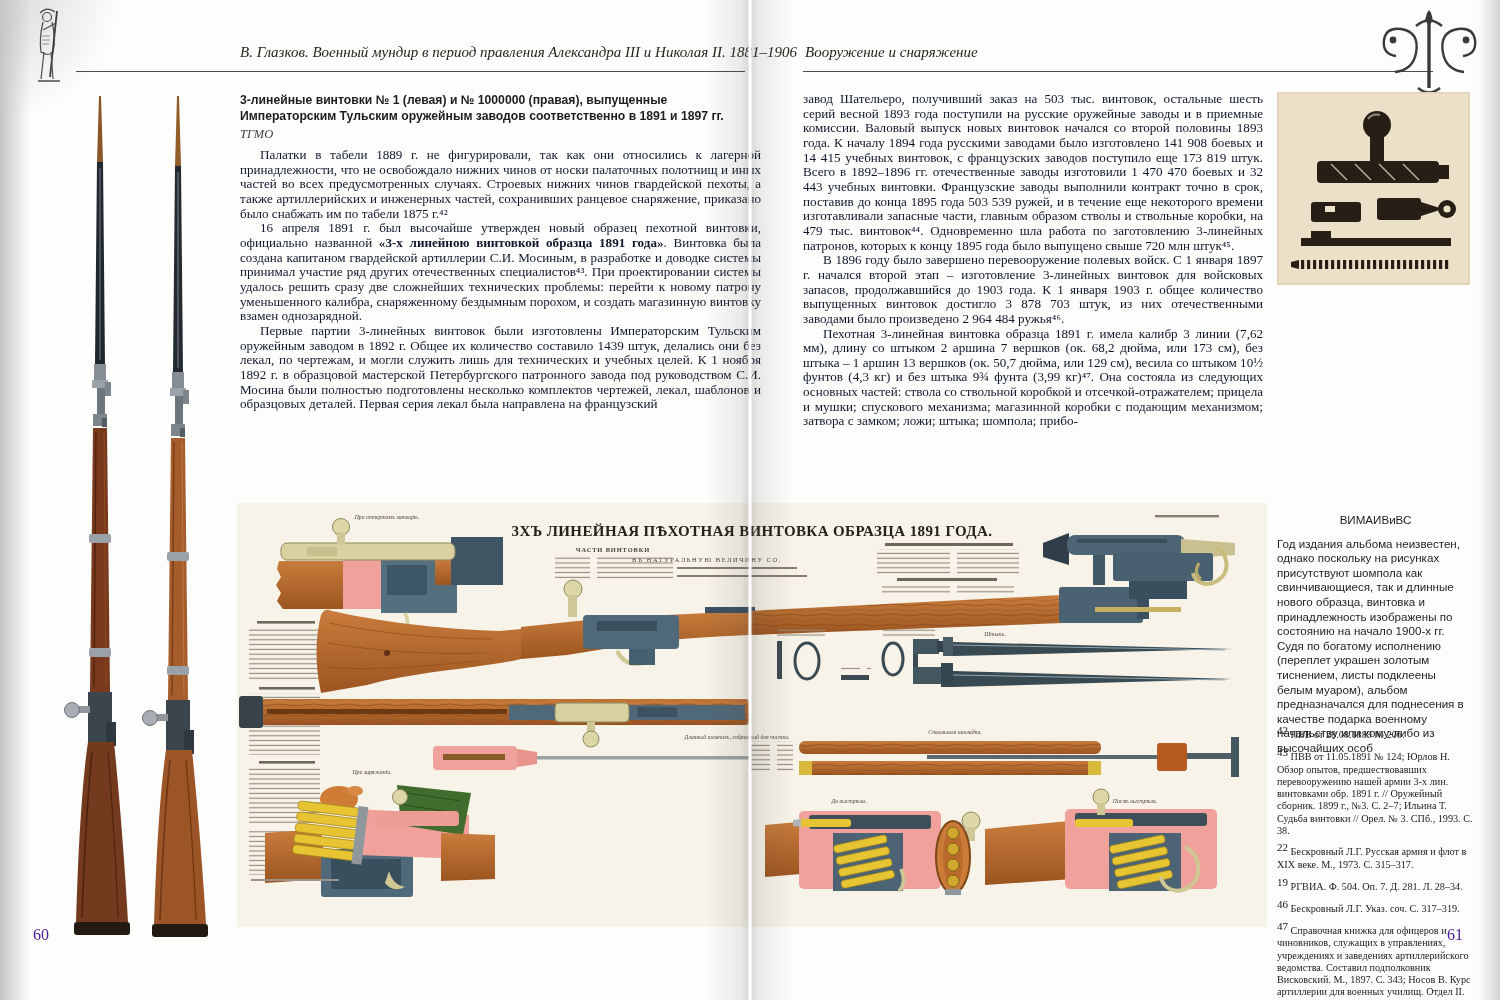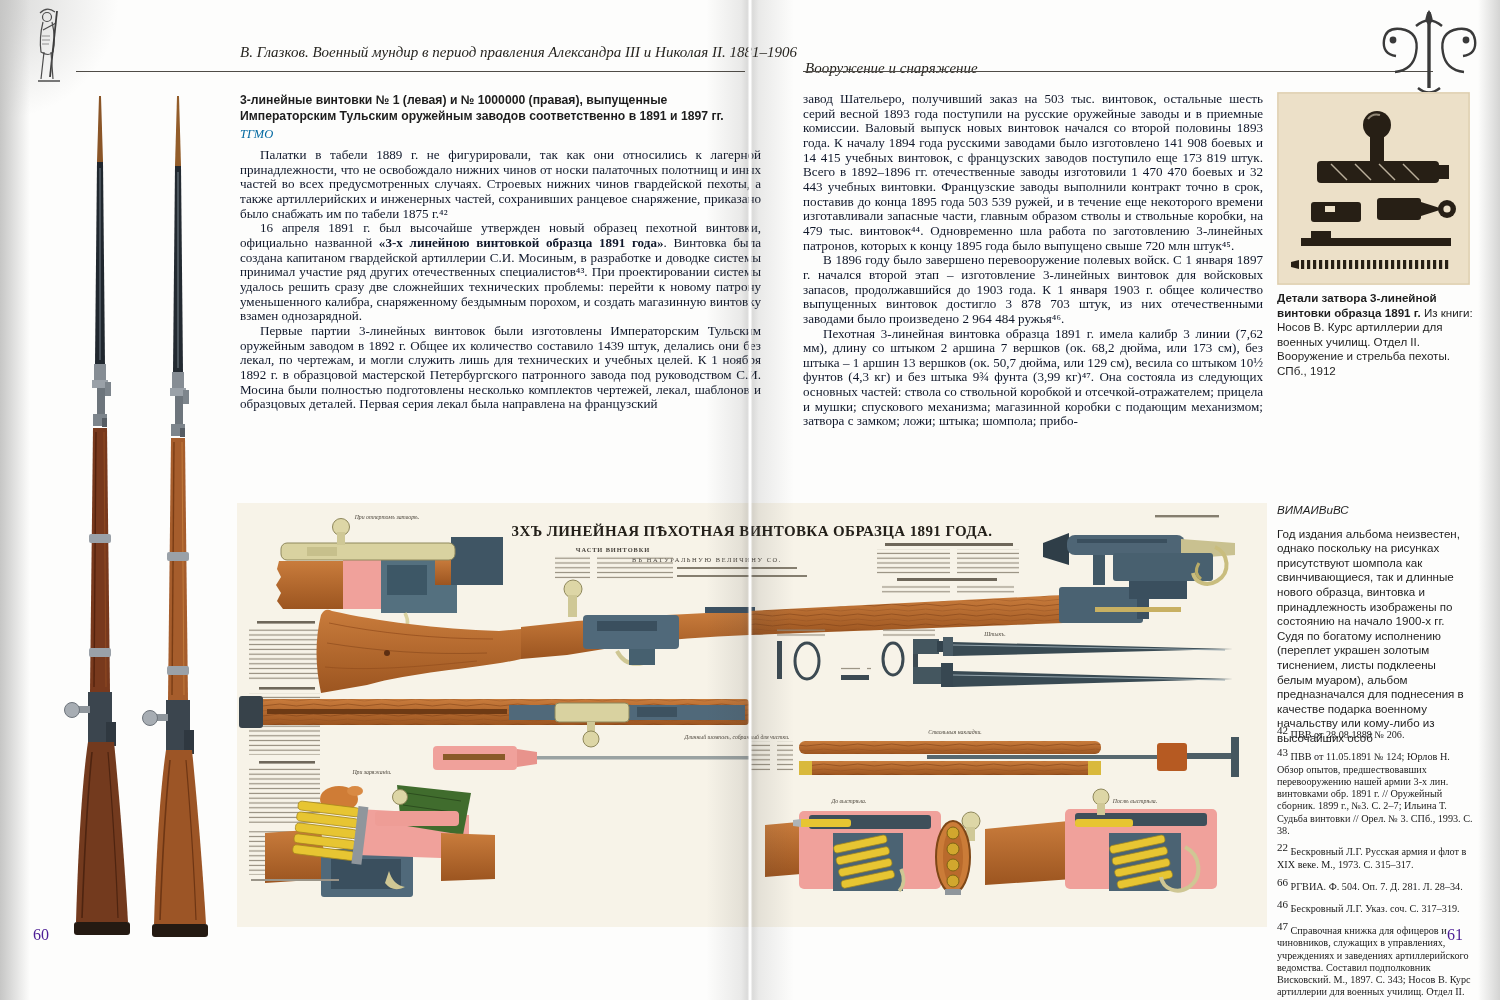--- a/index.html
+++ b/index.html
@@ -5,31 +5,31 @@
   html,body{margin:0;padding:0;background:#ffffff;}
   .spread{position:relative;width:1500px;height:1000px;background:#fdfdfc;overflow:hidden;
           font-family:"Liberation Serif","DejaVu Serif",serif;color:#111;}
   .a{position:absolute;}
   
   .runhead{font-style:italic;font-size:15px;color:#26241f;white-space:nowrap;}
   .rule{height:1px;background:#4f4c47;}
   
   .cap{font-family:"Liberation Sans","DejaVu Sans",sans-serif;font-weight:bold;
        font-size:12.2px;line-height:15.5px;color:#1d1d1d;}
-  .capcredit{font-style:italic;font-size:12.5px;color:#0369a1;}
+  .capcredit{font-style:italic;font-size:12.5px;color:#404040;}
   
   .col{font-size:13.1px;line-height:14.65px;text-align:justify;color:#0f172a;}
   .col p{margin:0;text-indent:20px;}
   .col p.noind{text-indent:0;}
   .col .b{font-weight:bold;}
   
   .sidebar-block{font-family:"Liberation Sans","DejaVu Sans",sans-serif;font-size:11.6px;
                  line-height:14.6px;color:#1e1e1e;}
   .sidebar-block .bld{font-weight:bold;}
-  .scredit{font-style:italic;margin-top:6px;}
+  .scredit{margin-top:16px;text-align:center;}
   .snote{margin-top:9px;}
   .fnotes{font-size:10.2px;line-height:12.2px;color:#1a1a1a;}
   .fn{margin-bottom:4.5px;}
   .fn sup{font-size:11px;}
   .pageno{font-size:16px;color:#4c1d95;}
   
   .pt-title{font-family:"Liberation Serif","DejaVu Serif",serif;font-weight:bold;
             font-size:15px;letter-spacing:.4px;fill:#24201a;}
   .pt-h{font-family:"Liberation Serif",serif;font-weight:bold;font-size:6.4px;letter-spacing:.9px;fill:#45403a;}
   .pt-sub{font-family:"Liberation Serif",serif;font-size:6.4px;letter-spacing:1.6px;fill:#45403a;}
@@ -124,21 +124,21 @@
   <div class="a capcredit" style="left:240px;top:127px">ТГМО</div>
 
   <div class="a col" style="left:240px;top:148px;width:521px">
     <p>Палатки в табели 1889 г. не фигурировали, так как они относились к лагерной принадлежности, что не освобождало нижних чинов от носки палаточных полотнищ и иных частей во всех предусмотренных случаях. Строевых нижних чинов гвардейской пехоты, а также артиллерийских и инженерных частей, сохранивших ранцевое снаряжение, приказано было снабжать им по табели 1875 г.⁴²</p>
     <p><span>16 апреля 1891 г. был высочайше утвержден новый образец пехотной винтовки, официально названной </span><span class="b">«3-х линейною винтовкой образца 1891 года»</span><span>. Винтовка была создана капитаном гвардейской артиллерии С.И. Мосиным, в разработке и доводке системы принимал участие ряд других отечественных специалистов⁴³. При проектировании системы удалось решить сразу две сложнейших технических проблемы: перейти к новому патрону уменьшенного калибра, снаряженному бездымным порохом, и создать магазинную винтовку взамен однозарядной.</span></p>
     <p>Первые партии 3-линейных винтовок были изготовлены Императорским Тульским оружейным заводом в 1892 г. Общее их количество составило 1439 штук, делались они без лекал, по чертежам, и могли служить лишь для технических и учебных целей. К 1 ноября 1892 г. в образцовой мастерской Петербургского патронного завода под руководством С.И. Мосина были полностью подготовлены несколько комплектов чертежей, лекал, шаблонов и образцовых деталей. Первая серия лекал была направлена на французский</p>
   </div>
 
   <div class="a pageno" style="left:33px;top:926px">60</div>
 
-  <div class="a runhead" style="left:805px;top:60px">Вооружение и снаряжение</div>
+  <div class="a runhead" style="left:805px;top:44px">Вооружение и снаряжение</div>
   <div class="a rule" style="left:803px;top:71px;width:630px"></div>
 
   <svg class="a" style="left:1372px;top:4px" width="115" height="92" viewBox="0 0 115 92">
     <g stroke="#3a3a3a" fill="none" stroke-width="2.4">
       <path d="M24 52 q-14 -2 -12 -16 q2 -13 17 -11 q19 3 15 24 q-3 17 -21 19"></path>
       <path d="M91 52 q14 -2 12 -16 q-2 -13 -17 -11 q-19 3 -15 24 q3 17 21 19"></path>
       <path d="M57 8 v76" stroke-width="3.4"></path>
       <path d="M44 22 q13 -11 26 0"></path>
       <path d="M46 84 q11 9 22 0"></path>
     </g>
@@ -177,34 +177,31 @@
     <rect x="100" y="106" width="44" height="22" rx="3" fill="#271f15"></rect>
     <polygon points="144,110 166,117 144,124" fill="#271f15"></polygon>
     <circle cx="170" cy="117" r="9" fill="#271f15"></circle>
     <circle cx="170" cy="117" r="3.6" fill="#ece0c8"></circle>
     <rect x="34" y="139" width="20" height="8" fill="#271f15"></rect>
     <rect x="24" y="146" width="150" height="8" fill="#271f15"></rect>
     <rect x="22" y="168" width="152" height="9" fill="url(#coil)"></rect>
     <polygon points="14,170 22,168 22,177 14,175" fill="#271f15"></polygon>
   </svg>
 
-  <div class="a sidebar-block" style="left:1277px;top:291px;width:197px">
-    <span class="bld">Детали затвора 3-линейной винтовки образца 1891 г.</span><span> Из книги: Носов В. Курс артиллерии для военных училищ. Отдел II. Вооружение и стрельба пехоты. СПб., 1912</span>
-  </div>
 
   <div class="a sidebar-block" style="left:1277px;top:497px;width:197px">
     <div class="scredit">ВИМАИВиВС</div>
     <div class="snote">Год издания альбома неизвестен, однако поскольку на рисунках присутствуют шомпола как свинчивающиеся, так и длинные нового образца, винтовка и принадлежность изображены по состоянию на начало 1900-х гг. Судя по богатому исполнению (переплет украшен золотым тиснением, листы подклеены белым муаром), альбом предназначался для поднесения в качестве подарка военному начальству или кому-либо из высочайших особ</div>
   </div>
 
   <div class="a fnotes" style="left:1277px;top:724px;width:198px">
     <div class="fn"><sup>42</sup> <span>ПВВ от 28.08.1889 № 206.</span></div>
     <div class="fn"><sup>43</sup> <span>ПВВ от 11.05.1891 № 124; Юрлов Н. Обзор опытов, предшествовавших перевооружению нашей армии 3-х лин. винтовками обр. 1891 г. // Оружейный сборник. 1899 г., №3. С. 2–7; Ильина Т. Судьба винтовки // Орел. № 3. СПб., 1993. С. 38.</span></div>
     <div class="fn"><sup>22</sup> <span>Бескровный Л.Г. Русская армия и флот в XIX веке. М., 1973. С. 315–317.</span></div>
-    <div class="fn"><sup>66</sup> <span>РГВИА. Ф. 504. Оп. 7. Д. 281. Л. 28–34.</span></div>
+    <div class="fn"><sup>19</sup> <span>РГВИА. Ф. 504. Оп. 7. Д. 281. Л. 28–34.</span></div>
     <div class="fn"><sup>46</sup> <span>Бескровный Л.Г. Указ. соч. С. 317–319.</span></div>
     <div class="fn"><sup>47</sup> <span>Справочная книжка для офицеров и чиновников, служащих в управлениях, учреждениях и заведениях артиллерийского ведомства. Составил подполковник Висковский. М., 1897. С. 343; Носов В. Курс артиллерии для военных училищ. Отдел II. Вооружение и стрельба пехоты. СПб., 1912. С. 8.</span></div>
   </div>
 
   <div class="a pageno" style="left:1447px;top:926px">61</div>
 
   <svg class="a" style="left:237px;top:503px" width="1030" height="424" viewBox="0 0 1030 424">
     <defs>
       <linearGradient id="wd" x1="0" y1="0" x2="0" y2="1">
         <stop offset="0" stop-color="#c97c3c"></stop>

